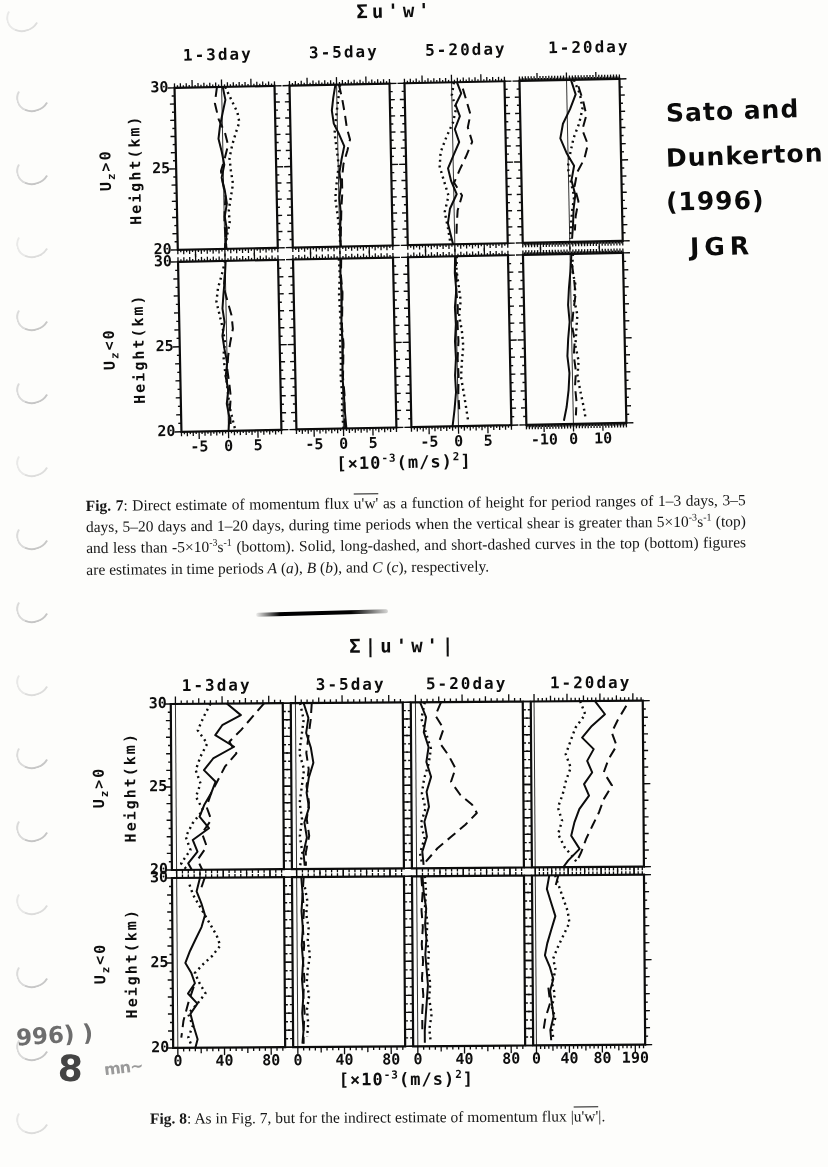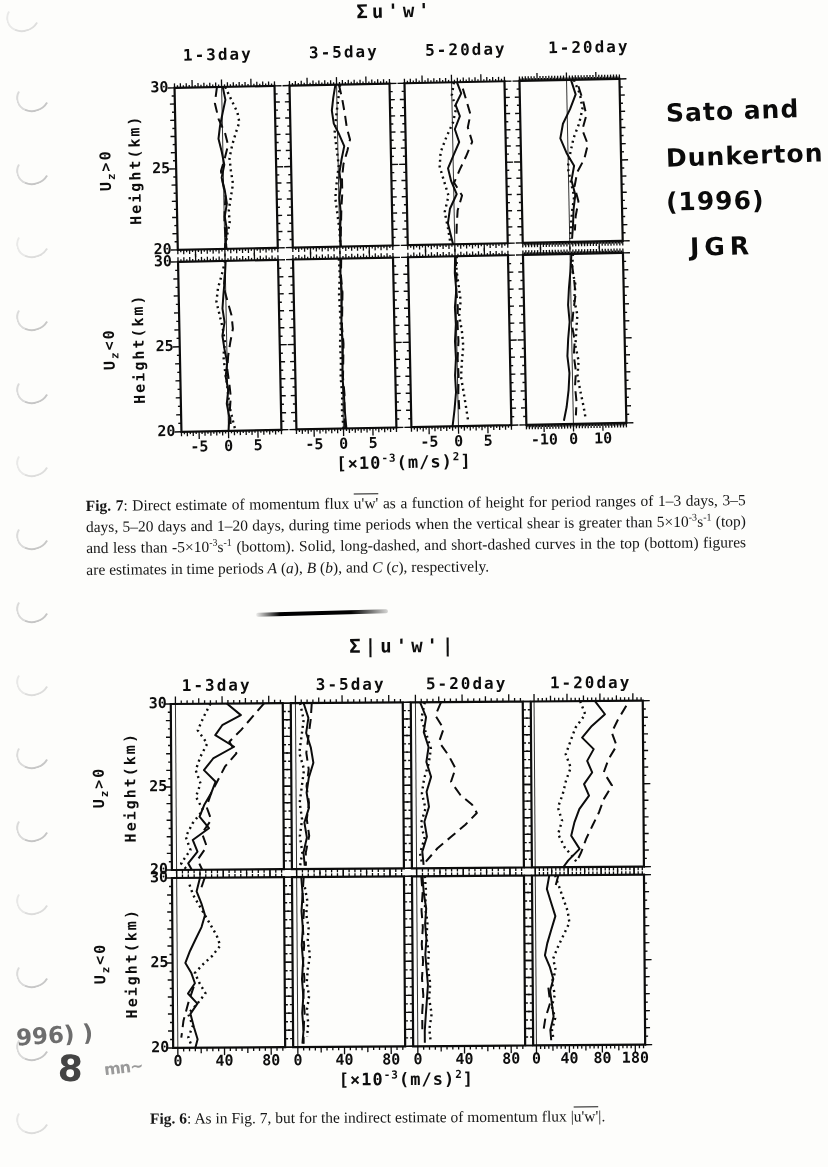--- a/index.html
+++ b/index.html
@@ -1953,24 +1953,24 @@
         <line x1="119.3529411764706" y1="179" x2="119.3529411764706" y2="182.5" stroke="#0c0c0c" stroke-width="1.3"></line>
         <rect x="9" y="9" width="112" height="170" fill="none" stroke="#0c0c0c" stroke-width="2.2"></rect>
         <polyline points="26.3,9.0 23.8,22.6 27.9,36.2 32.1,49.8 27.9,63.4 23.8,77.0 21.4,88.9 26.3,100.8 29.6,112.7 26.3,124.6 27.9,136.5 29.6,150.1 26.3,163.7 27.1,173.9" class="curve" stroke-width="2"></polyline>
         <polyline points="35.4,9.0 32.1,20.9" class="curve" stroke-width="2" stroke-dasharray="10,6"></polyline>
         <polyline points="24.6,121.2 26.3,136.5 21.4,151.8 18.9,167.1" class="curve" stroke-width="2" stroke-dasharray="10,6"></polyline>
         <polyline points="32.1,9.0 36.2,20.9 40.3,32.8 44.4,44.7 46.1,56.6 40.3,68.5 34.5,80.4 29.6,92.3 32.1,104.2 27.9,116.1 31.2,128.0 27.9,139.9 31.2,151.8 27.9,163.7 29.6,173.9" class="curve" stroke-width="2.4" stroke-dasharray="2,3.8"></polyline>
       </svg>
       <div class="xlab" style="left: 518.294px; top: 1052px;">0</div>
       <div class="xlab" style="left: 551.235px; top: 1052px;">40</div>
       <div class="xlab" style="left: 584.176px; top: 1052px;">80</div>
-      <div class="xlab" style="left: 617.118px; top: 1052px;">180</div>
+      <div class="xlab" style="left: 617.118px; top: 1052px;">190</div>
     </div>
 
-  <p class="caption" id="cap8" style="left:150px;top:1106px;width:650px;transform:rotate(-0.3deg);"><span class="seg-b">Fig. 6</span><span>: As in Fig. 7, but for the indirect estimate of momentum flux </span><span>|</span><span class="seg-ol">u'w'</span><span>|</span><span>.</span></p>
+  <p class="caption" id="cap8" style="left:150px;top:1106px;width:650px;transform:rotate(-0.3deg);"><span class="seg-b">Fig. 8</span><span>: As in Fig. 7, but for the indirect estimate of momentum flux </span><span>|</span><span class="seg-ol">u'w'</span><span>|</span><span>.</span></p>
 
   <div class="handnote">
     <div class="hand-line">Sato and</div>
     <div class="hand-line">Dunkerton</div>
     <div class="hand-line">(1996)</div>
     <div class="hand-line">JGR</div>
   </div>
 
   <div class="scribble" style="left:16px;top:1022px;font-size:23px;color:#555;transform:rotate(-4deg);opacity:.85;">996) )</div>
   <div class="scribble" style="left:58px;top:1048px;font-size:36px;color:#444;transform:rotate(3deg);">8</div>

